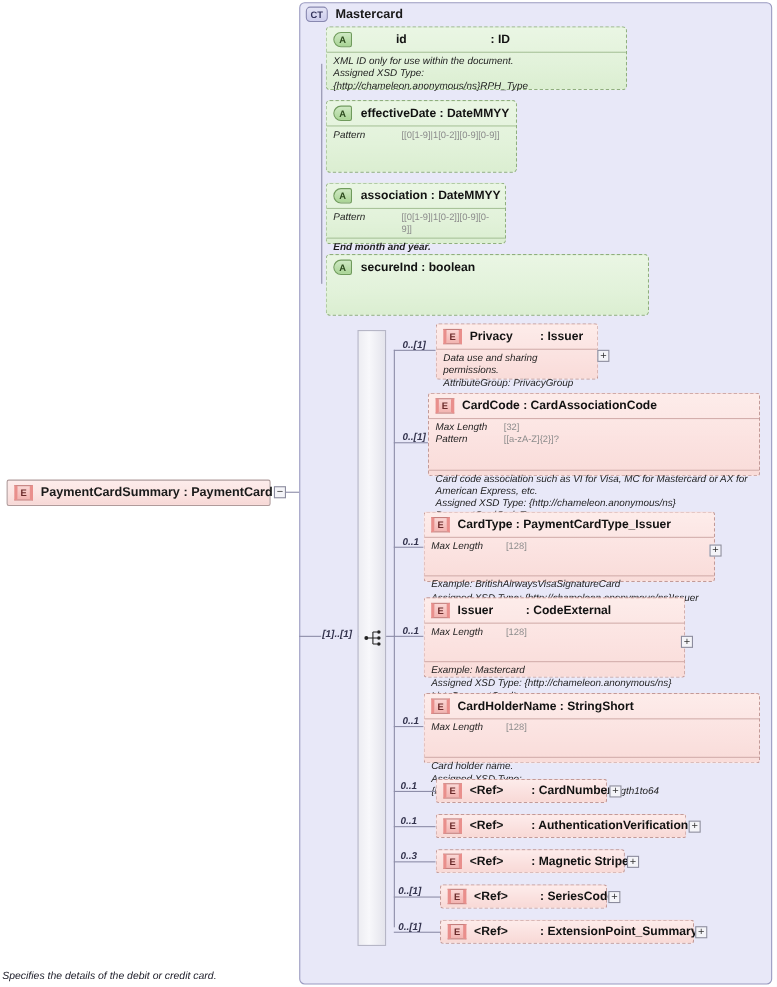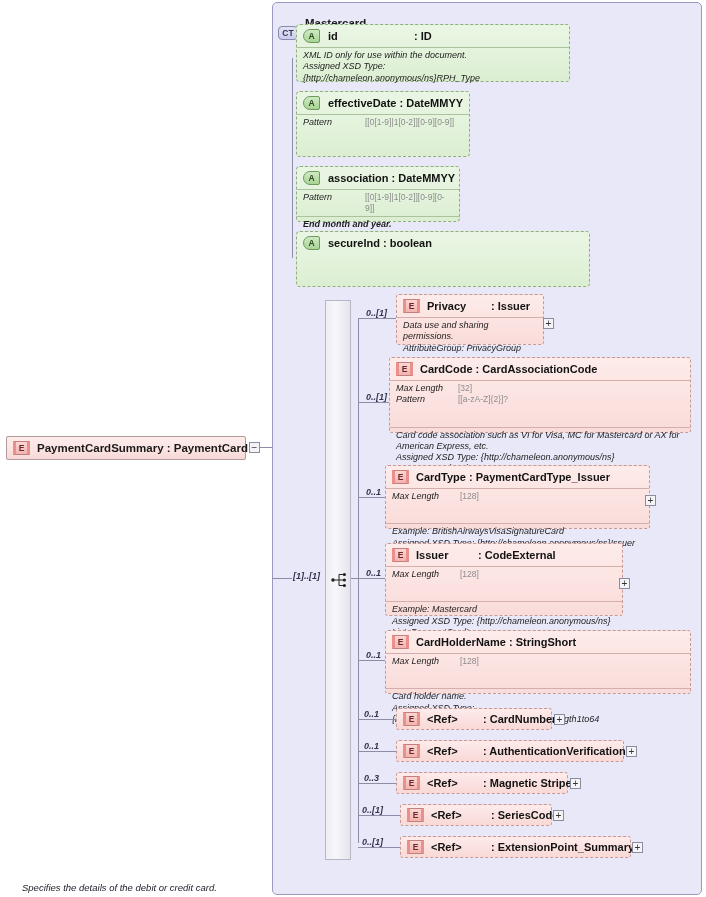--- a/index.html
+++ b/index.html
@@ -52,21 +52,21 @@
     margin-right: 8px; flex: none;
   }
   .cticon {
     display: inline-block;
     width: 20px; height: 14px;
     background: linear-gradient(to bottom, #e3e3f5, #ccccec);
     border: 1px solid #8888b0;
     border-radius: 4px;
     font-size: 8.5px; font-weight: bold; color: #33335c;
     text-align: center; line-height: 12px;
-    margin-right: 7px; flex: none; margin-top: 20px;
+    margin-right: 7px; flex: none;
   }
 
   
   .expander {
     position: absolute;
     width: 11px; height: 11px;
     background: #f4f4f8;
     border: 1px solid #8c8c9e;
     font-size: 10px; line-height: 9px;
     text-align: center; color: #333;
@@ -83,21 +83,21 @@
     border-radius: 5px;
   }
   .ct-title {
     position: absolute;
     left: 6px; top: 5px;
     display: flex; align-items: center;
     font-size: 11.5px; font-weight: bold; color: #1a1a1a;
   }
   .ct-footer {
     position: absolute;
-    left: 22px; bottom: 4px;
+    left: 2px; bottom: 4px;
     font-size: 9.5px; font-style: italic; color: #22222e;
   }
 
   
   .attr-box {
     position: absolute;
     background: linear-gradient(to bottom, #eaf6e4 0%, #e2f2da 60%, #dbeed1 100%);
     border: 1px dashed #8fae7e;
     border-radius: 4px;
     padding: 0;
@@ -198,21 +198,21 @@
     <span>Mastercard</span>
   </div>
 
   <div class="ct-footer">Specifies the details of the debit or credit card.</div>
 
   <div class="line-v" style="left:292px; top:58px; height:200px;"></div>
 
   <div class="attr-box" style="left:296px; top:24px; width:274px; height:58px;">
     <div class="hdr">
       <span class="aicon">A</span>
-      <span style="min-width:86px; display:inline-block;">id</span>
+      <span style="min-width:86px; display:inline-block;margin-left:32px;">id</span>
       <span>: ID</span>
     </div>
     <div class="doc" style="white-space:pre-line;">XML ID only for use within the document.
 Assigned XSD Type: {http://chameleon.anonymous/ns}RPH_Type</div>
   </div>
 
   <div class="attr-box" style="left:296px; top:91px; width:174px; height:66px;">
     <div class="hdr">
       <span class="aicon">A</span>
       <span>effectiveDate : DateMMYY</span>

